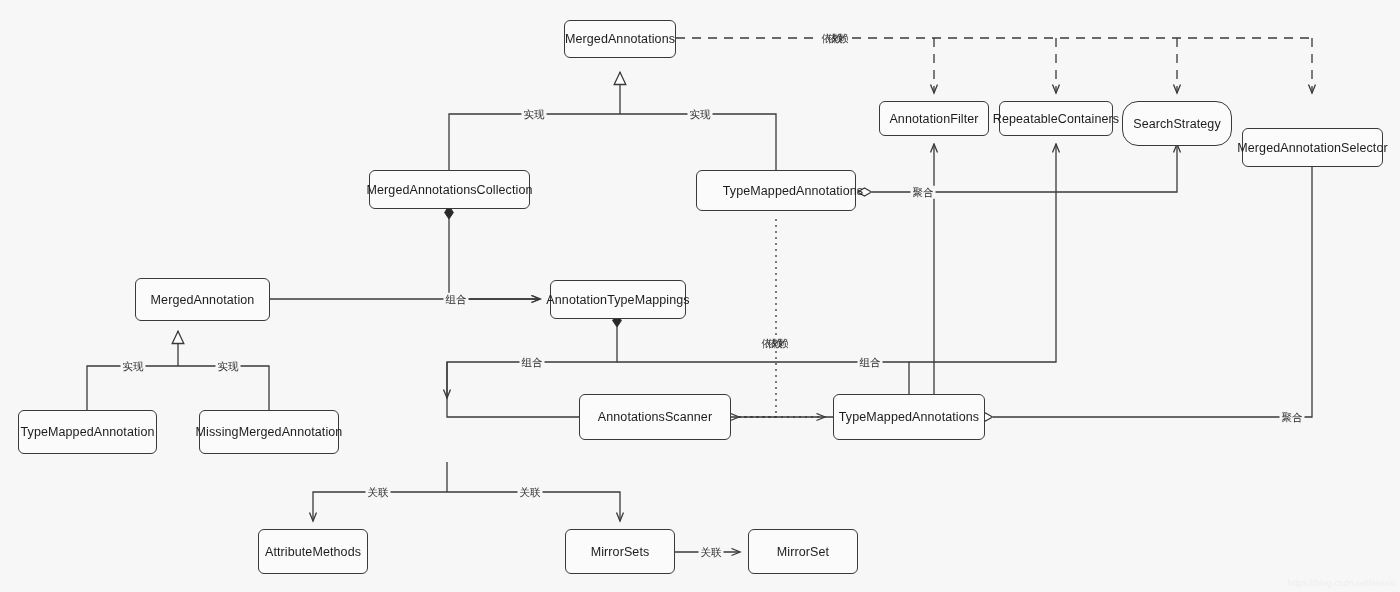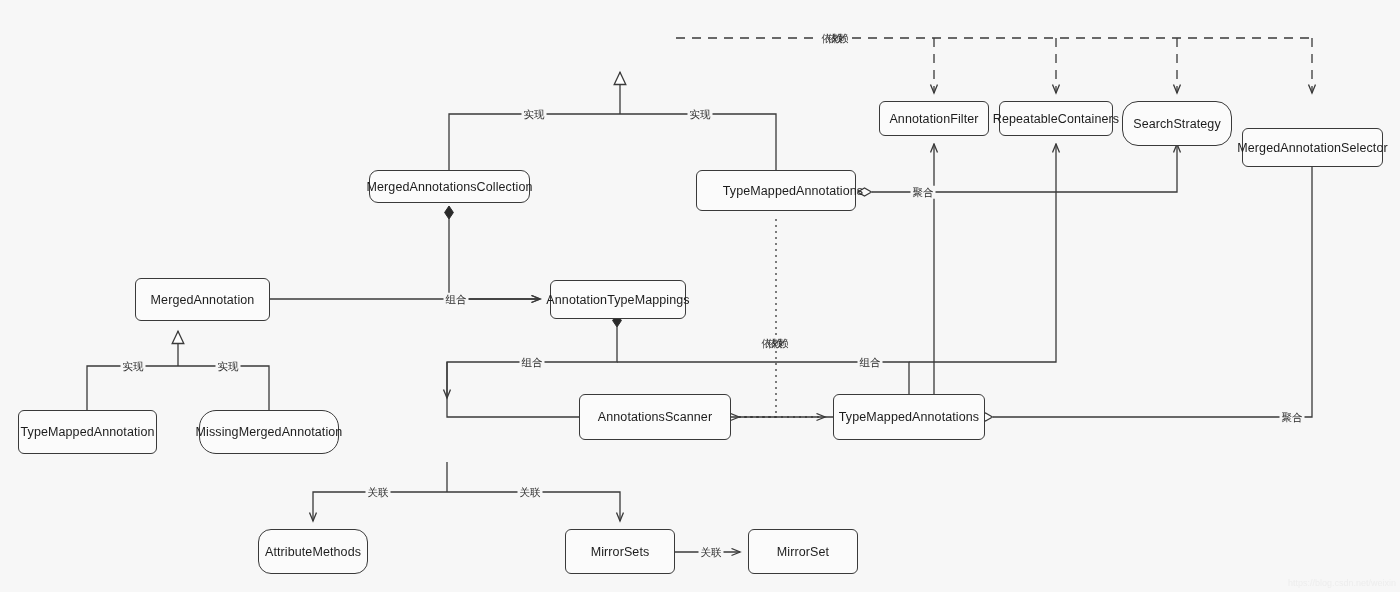--- a/index.html
+++ b/index.html
@@ -128,57 +128,60 @@
       <path stroke-dasharray="2,4" d="M776,219 L776,417 L739,417"></path>
 
       <path d="M447,462 L447,492"></path>
       <path d="M447,492 L313,492 L313,521" marker-end="url(#arrow-open)"></path>
       <path d="M447,492 L620,492 L620,521" marker-end="url(#arrow-open)"></path>
 
       <path d="M675,552 L740,552" marker-end="url(#arrow-open)"></path>
     </g>
   </svg>
 
+  <div class="node" style="left:564px;top:20px;width:112px;height:38px;">
+    <span>MergedAnnotations</span>
+  </div>
   <div class="node" style="left:879px;top:101px;width:110px;height:35px;">
     <span>AnnotationFilter</span>
   </div>
   <div class="node" style="left:999px;top:101px;width:114px;height:35px;">
     <span>RepeatableContainers</span>
   </div>
   <div class="node" style="left:1122px;top:101px;width:110px;height:45px;border-radius:16px;">
     <span>SearchStrategy</span>
   </div>
   <div class="node" style="left:1242px;top:88px;width:141px;height:39px;margin-top:40px;">
     <span>MergedAnnotationSelector</span>
   </div>
-  <div class="node" style="left:369px;top:170px;width:161px;height:33px;border-radius:9px;">
+  <div class="node" style="left:369px;top:170px;width:161px;height:39px;">
     <span>MergedAnnotationsCollection</span>
   </div>
   <div class="node" style="left:696px;top:170px;width:160px;height:41px;padding-left:40px;">
     <span>TypeMappedAnnotations</span>
   </div>
   <div class="node" style="left:111px;top:278px;width:135px;height:43px;margin-left:24px;">
     <span>MergedAnnotation</span>
   </div>
   <div class="node" style="left:550px;top:280px;width:136px;height:39px;">
     <span>AnnotationTypeMappings</span>
   </div>
   <div class="node" style="left:18px;top:410px;width:139px;height:44px;">
     <span>TypeMappedAnnotation</span>
   </div>
-  <div class="node" style="left:199px;top:410px;width:140px;height:44px;border-radius:17px;">
+  <div class="node" style="left:199px;top:410px;width:140px;height:44px;">
     <span>MissingMergedAnnotation</span>
   </div>
   <div class="node" style="left:579px;top:394px;width:152px;height:46px;">
     <span>AnnotationsScanner</span>
   </div>
   <div class="node" style="left:833px;top:394px;width:152px;height:46px;">
     <span>TypeMappedAnnotations</span>
   </div>
-  <div class="node" style="left:258px;top:529px;width:110px;height:45px;border-radius:13px;">
+  <div class="node" style="left:258px;top:529px;width:110px;height:45px;">
     <span>AttributeMethods</span>
   </div>
   <div class="node" style="left:565px;top:529px;width:110px;height:45px;">
     <span>MirrorSets</span>
   </div>
   <div class="node" style="left:748px;top:529px;width:110px;height:45px;">
     <span>MirrorSet</span>
   </div>
 
   <div class="edge-label" style="left:832px;top:38px;">依赖</div>

